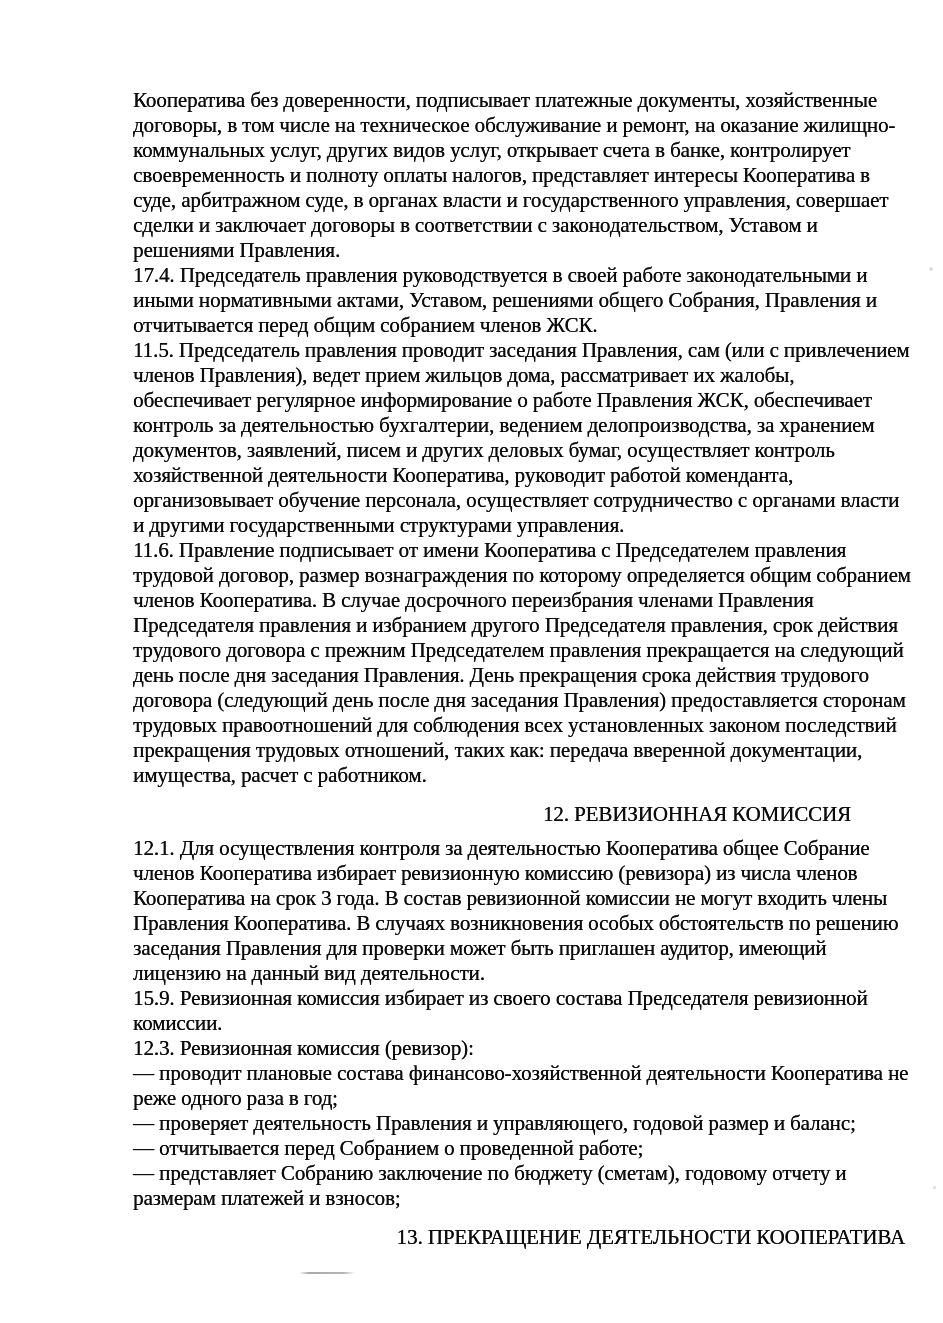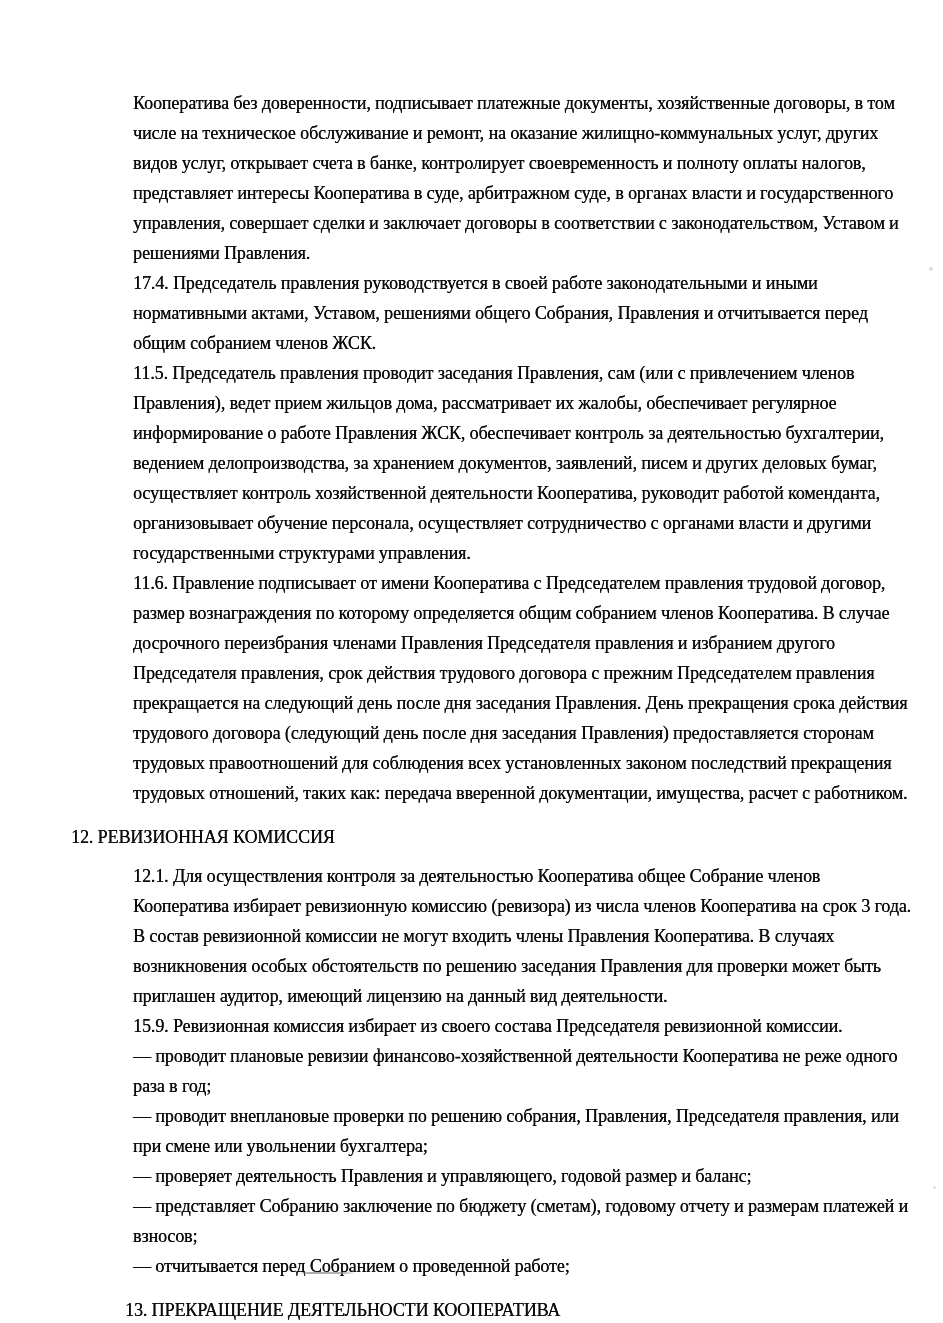--- a/index.html
+++ b/index.html
@@ -18,29 +18,29 @@
     color: #0d0d0d;
   }
   .text-block {
     position: absolute;
     left: 133px;
     top: 88px;
     width: 780px;
   }
   .para, .heading {
     margin: 0;
-    font-size: 18px;
-    line-height: 30px;
+    font-size: 21px;
+    line-height: 25px;
     font-weight: normal;
     text-align: left;
     letter-spacing: -0.1px;
     text-shadow: 0.25px 0 0 currentColor; 
   }
   .heading {
-    text-align: left;
+    text-align: right;
     position: relative;
   }
   .heading.h12 {
     margin: 14px 0 9px;
     left: -62px; 
   }
   .heading.h13 {
     margin: 14px 0 16px;
     left: -8px;
   }
@@ -67,24 +67,24 @@
 
 <div class="page">
   <div class="text-block">
     <p class="para">Кооператива без доверенности, подписывает платежные документы, хозяйственные договоры, в том числе на техническое обслуживание и ремонт, на оказание жилищно-коммунальных услуг, других видов услуг, открывает счета в банке, контролирует своевременность и полноту оплаты налогов, представляет интересы Кооператива в суде, арбитражном суде, в органах власти и государственного управления, совершает сделки и заключает договоры в соответствии с законодательством, Уставом и решениями Правления.</p>
     <p class="para">17.4. Председатель правления руководствуется в своей работе законодательными и иными нормативными актами, Уставом, решениями общего Собрания, Правления и отчитывается перед общим собранием членов ЖСК.</p>
     <p class="para">11.5. Председатель правления проводит заседания Правления, сам (или с привлечением членов Правления), ведет прием жильцов дома, рассматривает их жалобы, обеспечивает регулярное информирование о работе Правления ЖСК, обеспечивает контроль за деятельностью бухгалтерии, ведением делопроизводства, за хранением документов, заявлений, писем и других деловых бумаг, осуществляет контроль хозяйственной деятельности Кооператива, руководит работой коменданта, организовывает обучение персонала, осуществляет сотрудничество с органами власти и другими государственными структурами управления.</p>
     <p class="para">11.6. Правление подписывает от имени Кооператива с Председателем правления трудовой договор, размер вознаграждения по которому определяется общим собранием членов Кооператива. В случае досрочного переизбрания членами Правления Председателя правления и избранием другого Председателя правления, срок действия трудового договора с прежним Председателем правления прекращается на следующий день после дня заседания Правления. День прекращения срока действия трудового договора (следующий день после дня заседания Правления) предоставляется сторонам трудовых правоотношений для соблюдения всех установленных законом последствий прекращения трудовых отношений, таких как: передача вверенной документации, имущества, расчет с работником.</p>
     <p class="heading h12">12. РЕВИЗИОННАЯ КОМИССИЯ</p>
     <p class="para">12.1. Для осуществления контроля за деятельностью Кооператива общее Собрание членов Кооператива избирает ревизионную комиссию (ревизора) из числа членов Кооператива на срок 3 года. В состав ревизионной комиссии не могут входить члены Правления Кооператива. В случаях возникновения особых обстоятельств по решению заседания Правления для проверки может быть приглашен аудитор, имеющий лицензию на данный вид деятельности.</p>
     <p class="para">15.9. Ревизионная комиссия избирает из своего состава Председателя ревизионной комиссии.</p>
-    <p class="para">— проводит плановые ревизии финансово-хозяйственной деятельности Кооператива не реже одного раза в год;</p>
-    <p class="para">— проводит внеплановые проверки по решению собрания, Правления, Председателя правления, или при смене или увольнении бухгалтера;</p>
+    <p class="para">12.3. Ревизионная комиссия (ревизор):</p>
+    <p class="para">— проводит плановые состава финансово-хозяйственной деятельности Кооператива не реже одного раза в год;</p>
     <p class="para">— проверяет деятельность Правления и управляющего, годовой размер и баланс;</p>
+    <p class="para">— отчитывается перед Собранием о проведенной работе;</p>
     <p class="para">— представляет Собранию заключение по бюджету (сметам), годовому отчету и размерам платежей и взносов;</p>
-    <p class="para">— отчитывается перед Собранием о проведенной работе;</p>
     <p class="heading h13">13. ПРЕКРАЩЕНИЕ ДЕЯТЕЛЬНОСТИ КООПЕРАТИВА</p>
   </div>
 
   <div class="smudge-line"></div>
   <div class="speck s1"></div>
   <div class="speck s2"></div>
 </div>
 
 </body></html>

